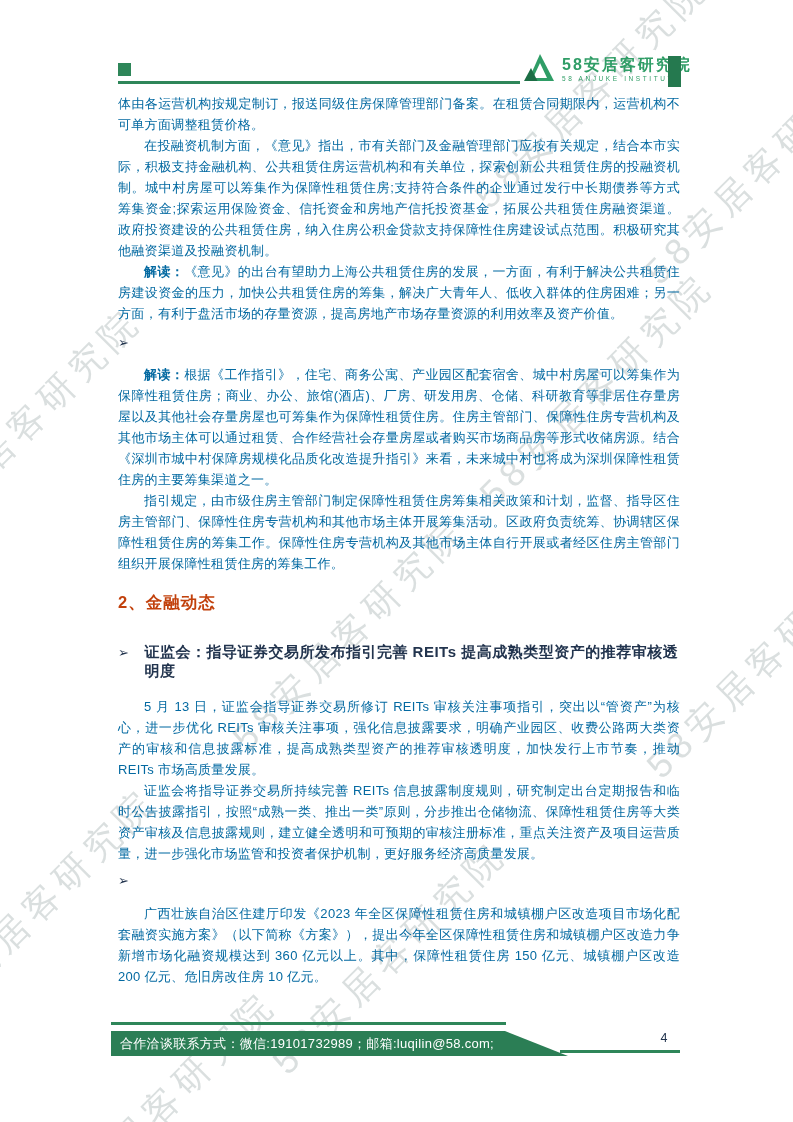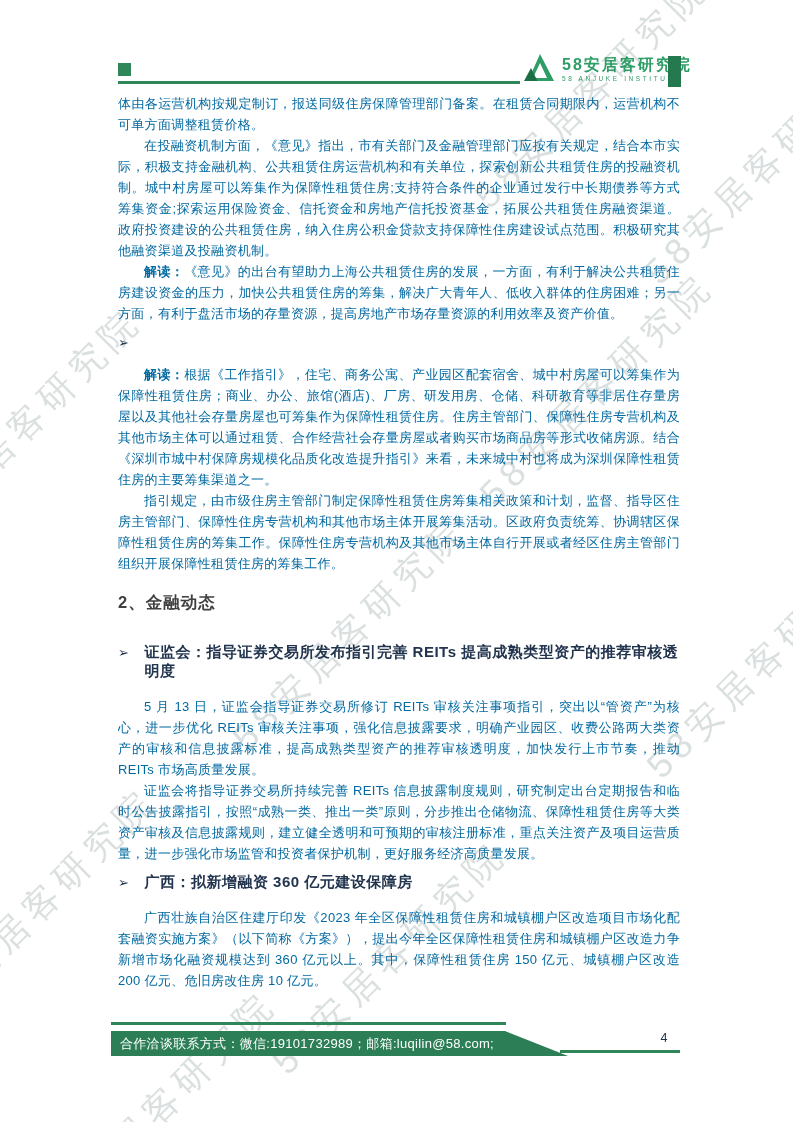--- a/index.html
+++ b/index.html
@@ -31,21 +31,21 @@
   .lead{font-weight:bold;}
   .bullet-h{
     display:flex;align-items:baseline;gap:15px;
     font-size:15px;font-weight:bold;color:#22344E;letter-spacing:0.5px;
   }
   .bullet-h .bullet{font-size:13px;font-weight:normal;}
   .h-shenzhen{margin:11px 0 14px 0;}
   .h-csrc{margin:29px 0 15px 0;}
   .h-guangxi{margin:9px 0 15px 0;}
   .green-h{
-    margin:18px 0 0 0;font-size:16.5px;font-weight:bold;color:#404040;letter-spacing:1px;
+    margin:18px 0 0 0;font-size:16.5px;font-weight:bold;color:#c2410c;letter-spacing:1px;
   }
   
   .ft-topline{position:absolute;left:111px;top:1022px;width:395px;height:3px;background:#2E8659;}
   .ft-bar{
     position:absolute;left:111px;top:1031px;width:457px;height:25px;background:#2B7E55;
     clip-path:polygon(0 0,86.2% 0,100% 100%,0 100%);
     color:#ffffff;font-size:13px;line-height:25px;padding-left:9px;
     box-sizing:border-box;white-space:nowrap;letter-spacing:0.3px;
   }
   .ft-botline{position:absolute;left:560px;top:1050px;width:120px;height:3px;background:#2E8659;}
@@ -111,21 +111,20 @@
     <div class="bullet-h h-csrc">
       <span class="bullet">➢</span>
       <span>证监会：指导证券交易所发布指引完善 REITs 提高成熟类型资产的推荐审核透明度</span>
     </div>
 
     <p class="para">5 月 13 日，证监会指导证券交易所修订 REITs 审核关注事项指引，突出以“管资产”为核心，进一步优化 REITs 审核关注事项，强化信息披露要求，明确产业园区、收费公路两大类资产的审核和信息披露标准，提高成熟类型资产的推荐审核透明度，加快发行上市节奏，推动 REITs 市场高质量发展。</p>
     <p class="para">证监会将指导证券交易所持续完善 REITs 信息披露制度规则，研究制定出台定期报告和临时公告披露指引，按照“成熟一类、推出一类”原则，分步推出仓储物流、保障性租赁住房等大类资产审核及信息披露规则，建立健全透明和可预期的审核注册标准，重点关注资产及项目运营质量，进一步强化市场监管和投资者保护机制，更好服务经济高质量发展。</p>
 
     <div class="bullet-h h-guangxi">
       <span class="bullet">➢</span>
-      <span>广西：拟新增融资 360 亿元建设保障房</span>
     </div>
 
     <p class="para">广西壮族自治区住建厅印发《2023 年全区保障性租赁住房和城镇棚户区改造项目市场化配套融资实施方案》（以下简称《方案》），提出今年全区保障性租赁住房和城镇棚户区改造力争新增市场化融资规模达到 360 亿元以上。其中，保障性租赁住房 150 亿元、城镇棚户区改造 200 亿元、危旧房改住房 10 亿元。</p>
 
   </div>
 
   <div>
     <div class="ft-topline"></div>
     <div class="ft-bar">合作洽谈联系方式：微信:19101732989；邮箱:luqilin@58.com;</div>
     <div class="ft-botline"></div>

